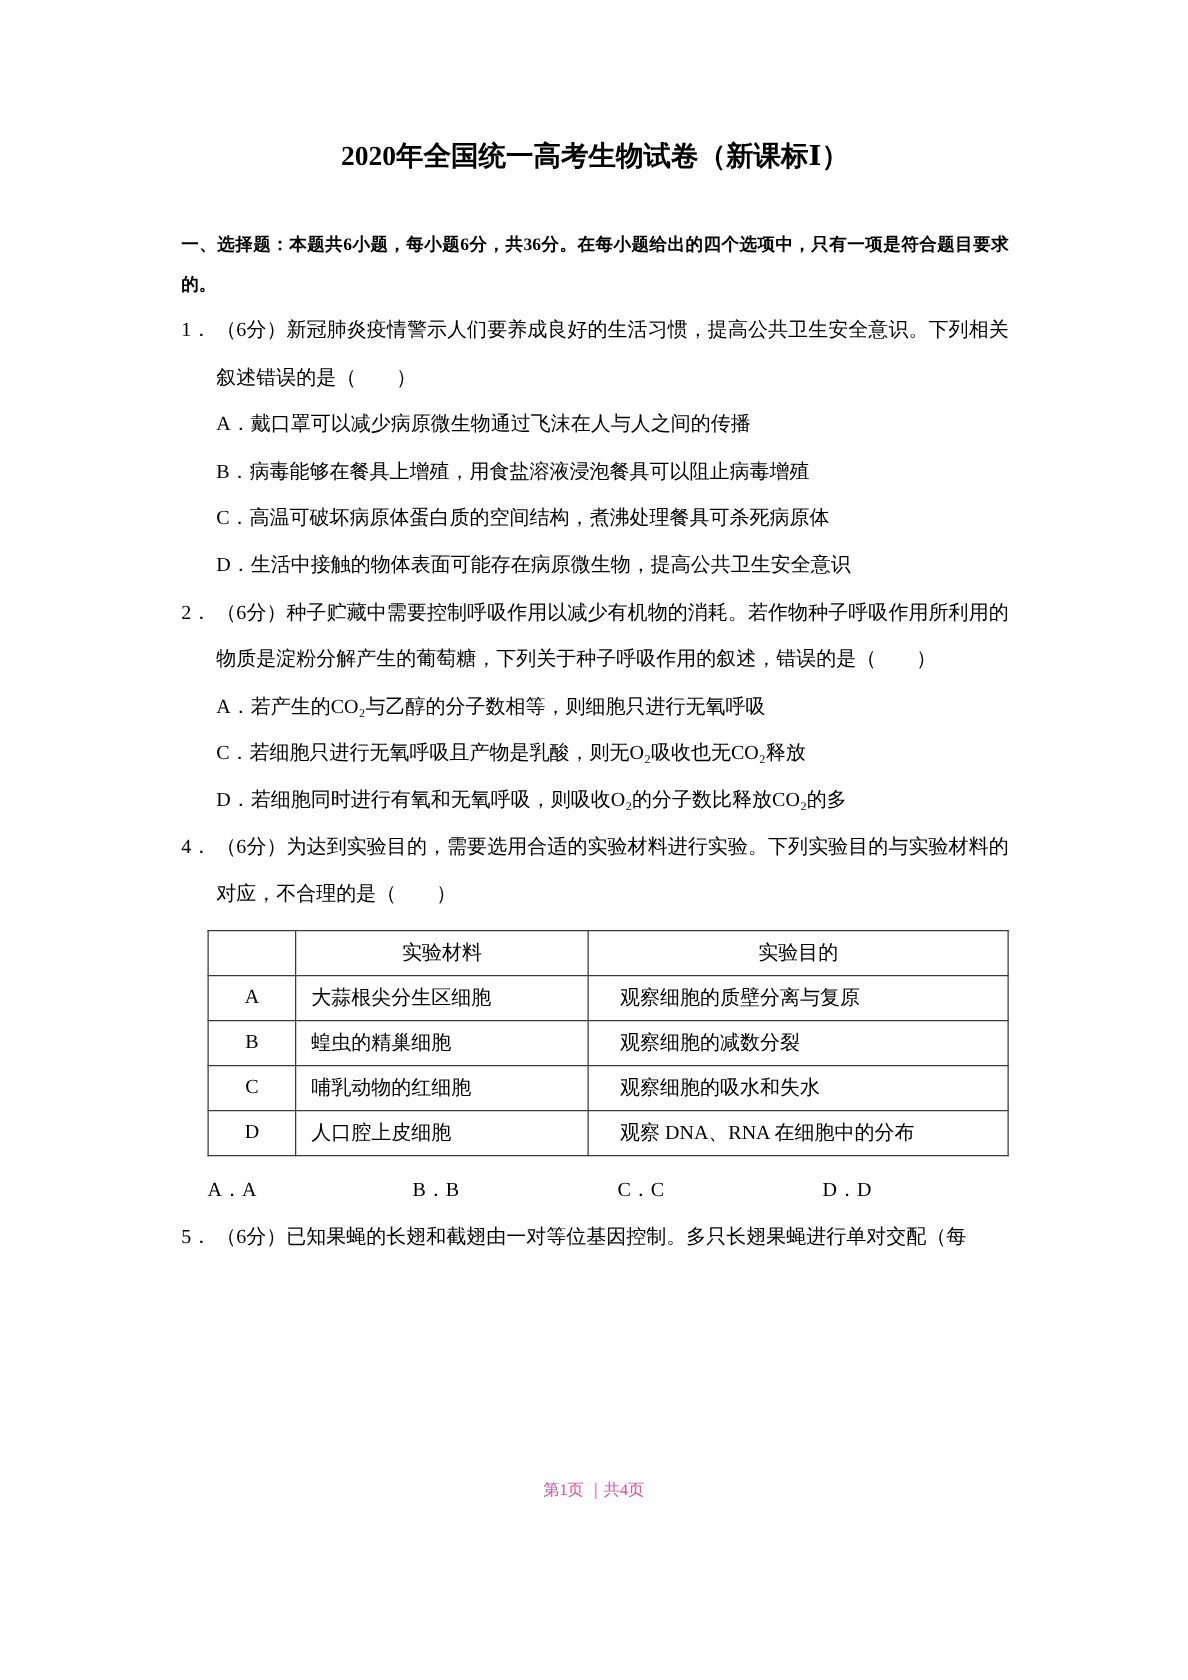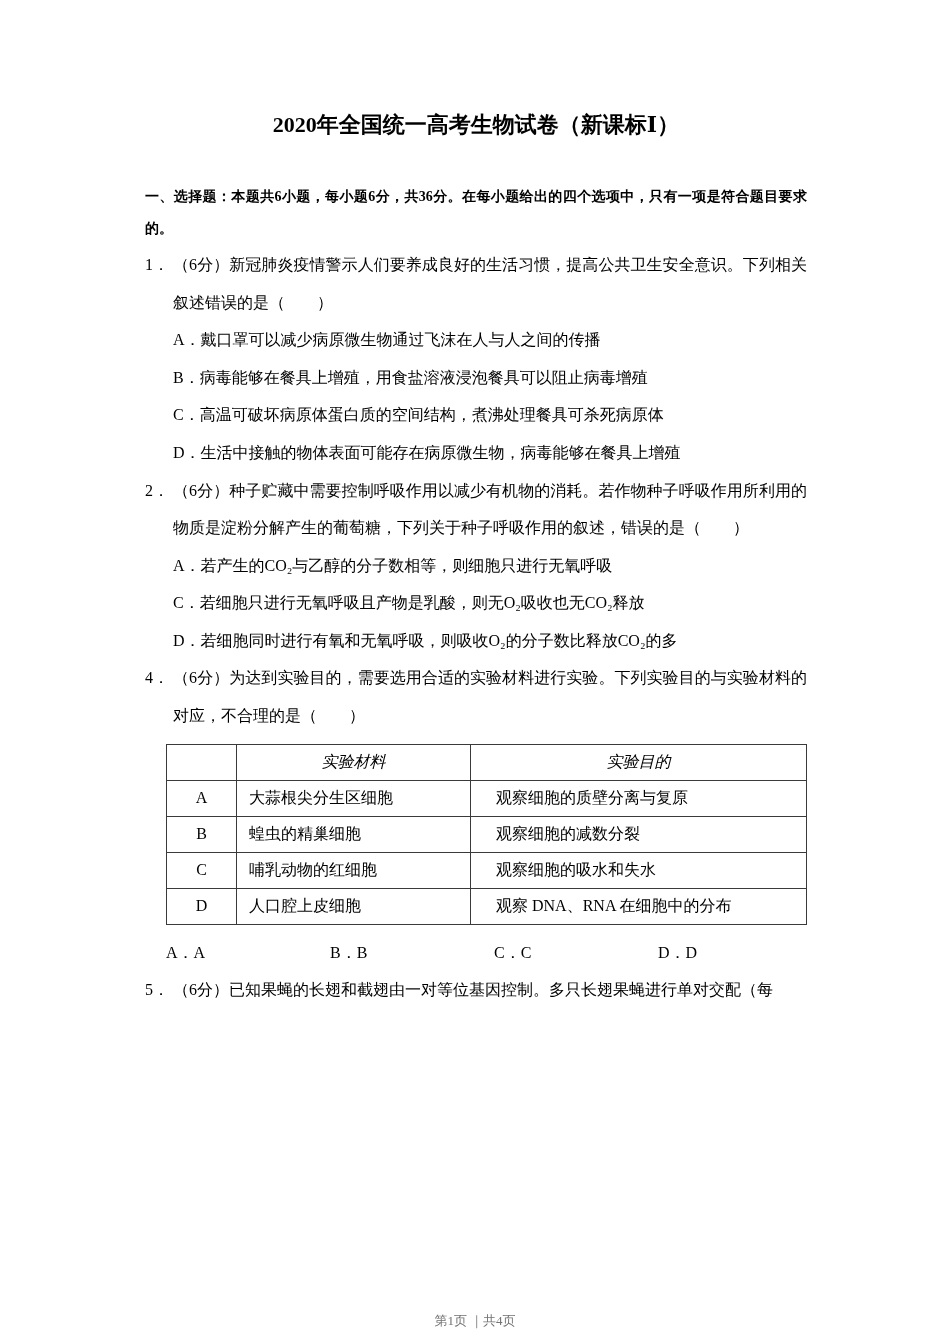--- a/index.html
+++ b/index.html
@@ -61,59 +61,59 @@
     border-collapse: collapse;
     margin: 9px 0 9px -7px;
     font-size: 16px;
   }
   table.qtable th, table.qtable td {
     border: 1px solid #3a3a3a;
     padding: 5px 12px;
     height: 36px;
     font-weight: normal;
   }
-  table.qtable th { text-align: center; font-style: italic; }
+  table.qtable th { text-align: center; }
   table.qtable td.letter { width: 70px; text-align: center; }
   table.qtable td.material { width: 234px; text-align: left; margin-left: 44px; }
   table.qtable td.purpose { width: 336px; text-align: left; padding-left: 25px; }
   .answer-row {
     display: flex;
     margin-left: -7px;
     line-height: 2.35;
     font-size: 16px;
   }
   .answer-row span { display: inline-block; width: 164px; }
   .answer-row span:last-child { width: auto; text-align: center; }
   .footer {
     position: absolute;
     left: 0;
-    top: 1312px;
+    top: 1183px;
     width: 100%;
     text-align: center;
     font-size: 13px;
-    color: #737373;
+    color: #ec4899;
     font-family: "Liberation Serif", "DejaVu Serif", serif;
   }
 </style>
 </head>
 <body>
 
 <div class="page">
   <div class="content">
 
     <h1 class="doc-title">2020年全国统一高考生物试卷（新课标Ⅰ）</h1>
 
     <p class="section-heading">一、选择题：本题共6小题，每小题6分，共36分。在每小题给出的四个选项中，只有一项是符合题目要求的。</p>
 
     <section class="question">
       <p class="stem"><span class="qnum">1．</span><span>（6分）新冠肺炎疫情警示人们要养成良好的生活习惯，提高公共卫生安全意识。下列相关叙述错误的是（　　）</span></p>
       <p class="option">A．戴口罩可以减少病原微生物通过飞沫在人与人之间的传播</p>
       <p class="option">B．病毒能够在餐具上增殖，用食盐溶液浸泡餐具可以阻止病毒增殖</p>
       <p class="option">C．高温可破坏病原体蛋白质的空间结构，煮沸处理餐具可杀死病原体</p>
-      <p class="option">D．生活中接触的物体表面可能存在病原微生物，病毒能够在餐具上增殖</p>
+      <p class="option">D．生活中接触的物体表面可能存在病原微生物，提高公共卫生安全意识</p>
     </section>
 
     <section class="question">
       <p class="stem"><span class="qnum">2．</span><span>（6分）种子贮藏中需要控制呼吸作用以减少有机物的消耗。若作物种子呼吸作用所利用的物质是淀粉分解产生的葡萄糖，下列关于种子呼吸作用的叙述，错误的是（　　）</span></p>
       <p class="option">A．若产生的CO₂与乙醇的分子数相等，则细胞只进行无氧呼吸</p>
       <p class="option">C．若细胞只进行无氧呼吸且产物是乳酸，则无O₂吸收也无CO₂释放</p>
       <p class="option">D．若细胞同时进行有氧和无氧呼吸，则吸收O₂的分子数比释放CO₂的多</p>
     </section>
 
 

